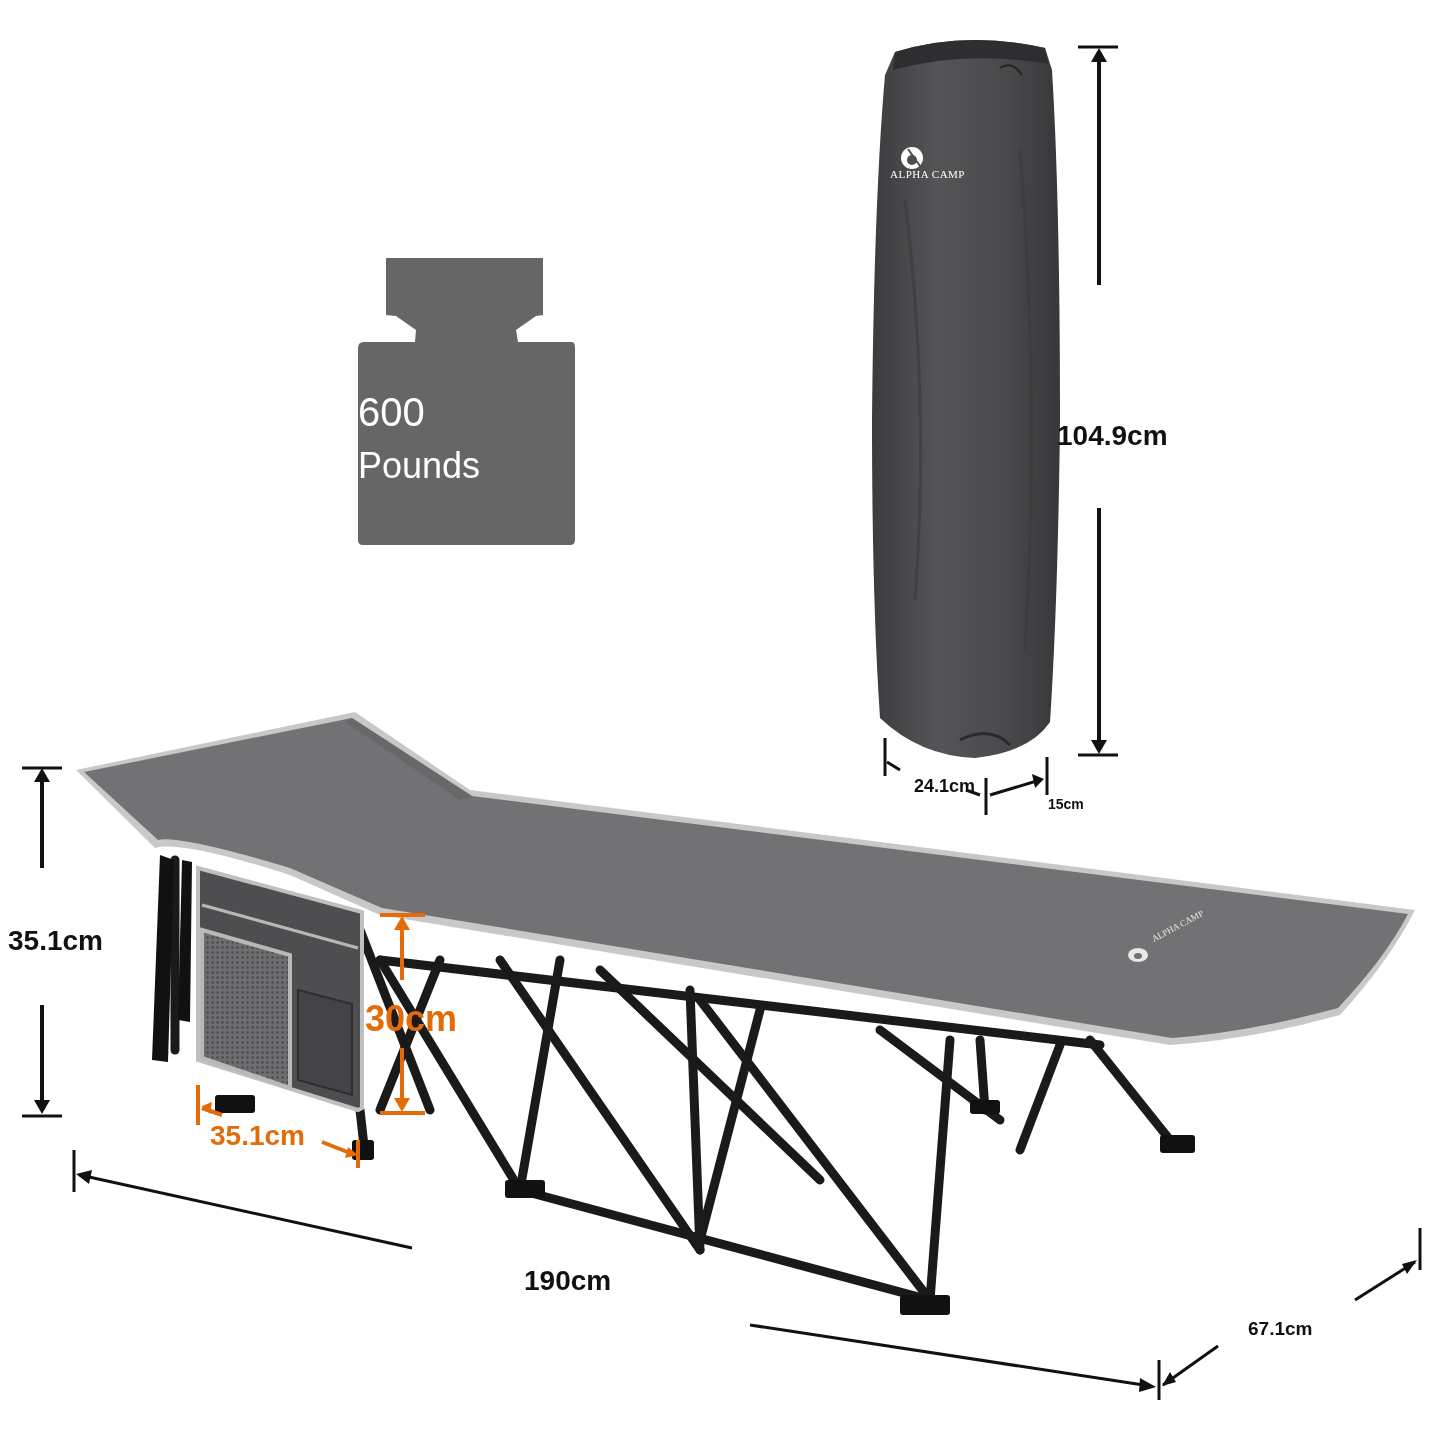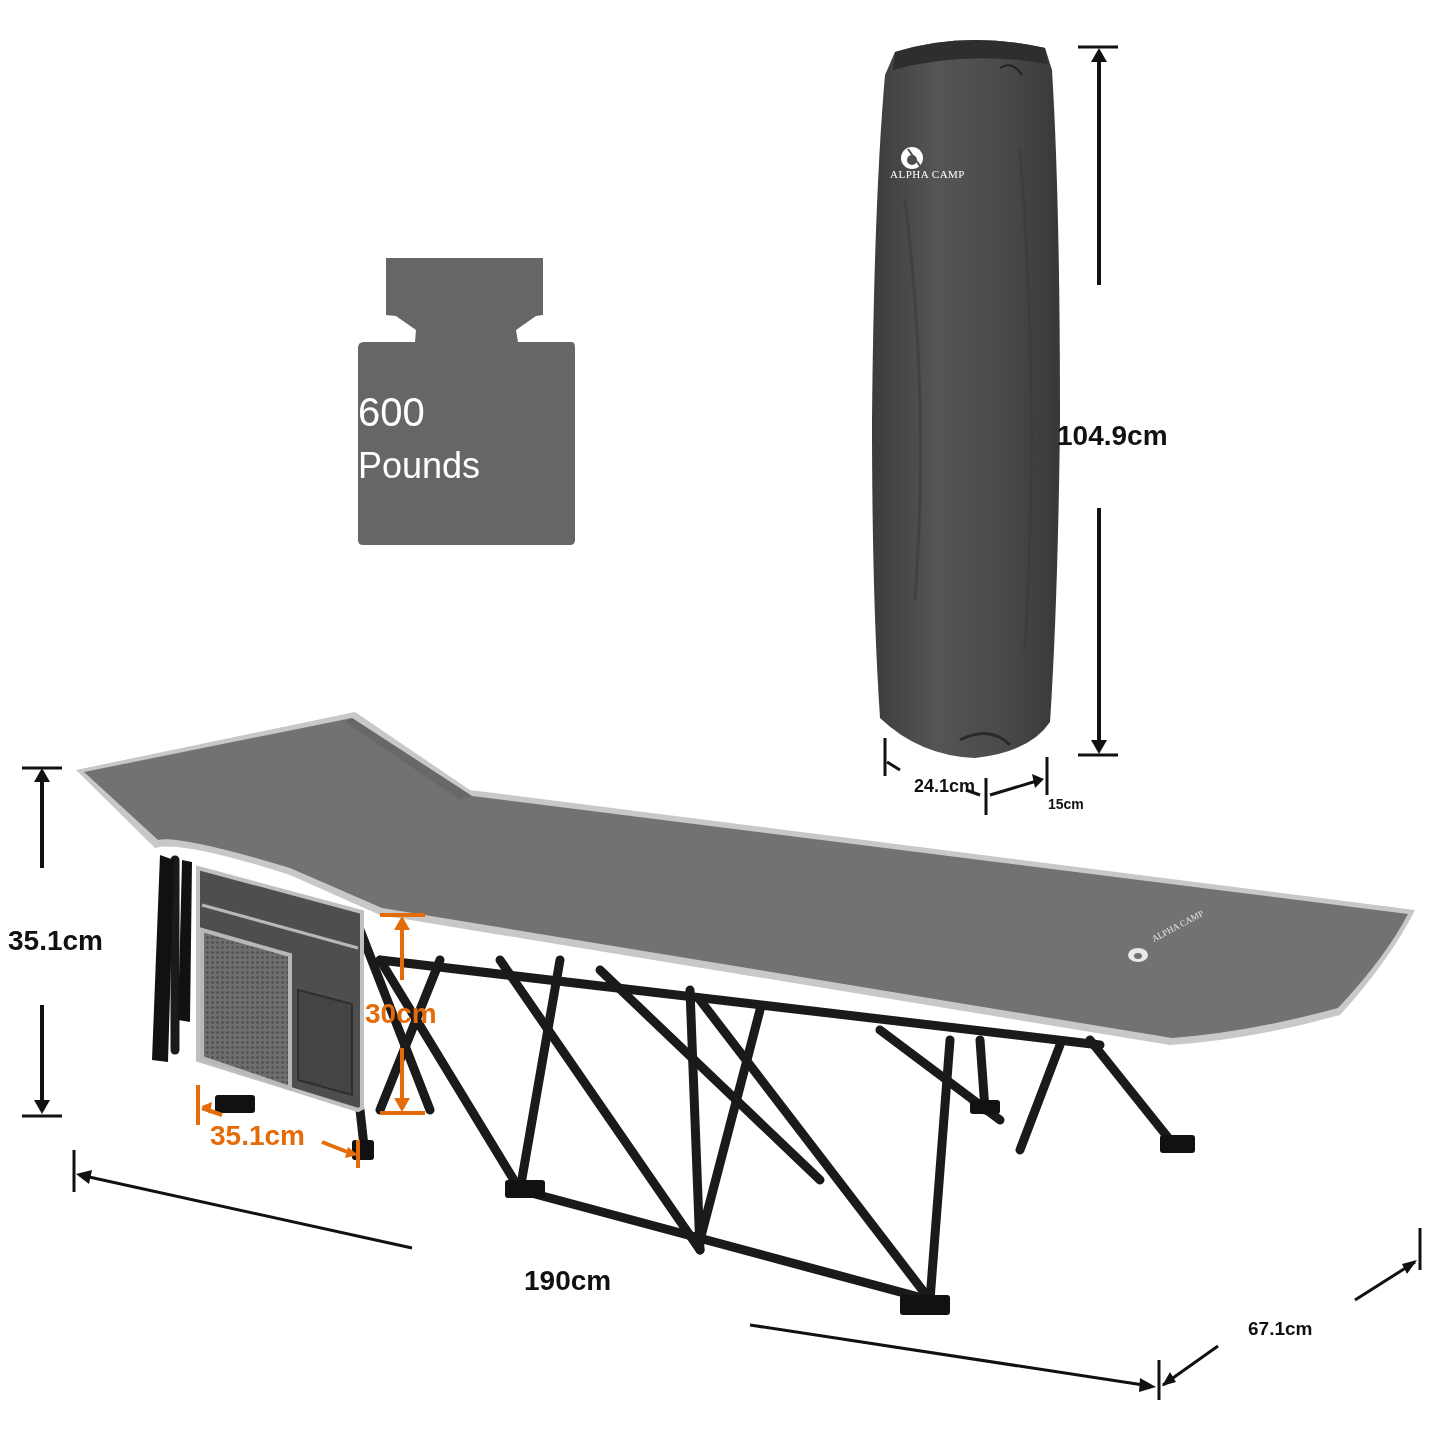--- a/index.html
+++ b/index.html
@@ -170,14 +170,14 @@
 <div class="dim" style="left:1057px;top:385px;font-size:28px;margin-top:35px;">104.9cm</div>
 <div class="dim" style="left:914px;top:776px;font-size:18px;">24.1cm</div>
 <div class="dim" style="left:1048px;top:796px;font-size:14px;">15cm</div>
 
 <div class="abs" style="left:1150px;top:935px;font-family:'Liberation Serif',serif;font-size:9px;color:#e8e8e8;transform:rotate(-28deg);transform-origin:left top;">ALPHA CAMP</div>
 
 <div class="dim" style="left:8px;top:925px;font-size:28px;">35.1cm</div>
 <div class="dim" style="left:524px;top:1265px;font-size:28px;">190cm</div>
 <div class="dim" style="left:1248px;top:1318px;font-size:19px;">67.1cm</div>
 
-<div class="dim dim-orange" style="left:365px;top:998px;font-size:28px;">30cm</div>
+<div class="dim dim-orange" style="left:365px;top:998px;font-size:36px;">30cm</div>
 <div class="dim dim-orange" style="left:210px;top:1120px;font-size:28px;">35.1cm</div>
 
 </body></html>

